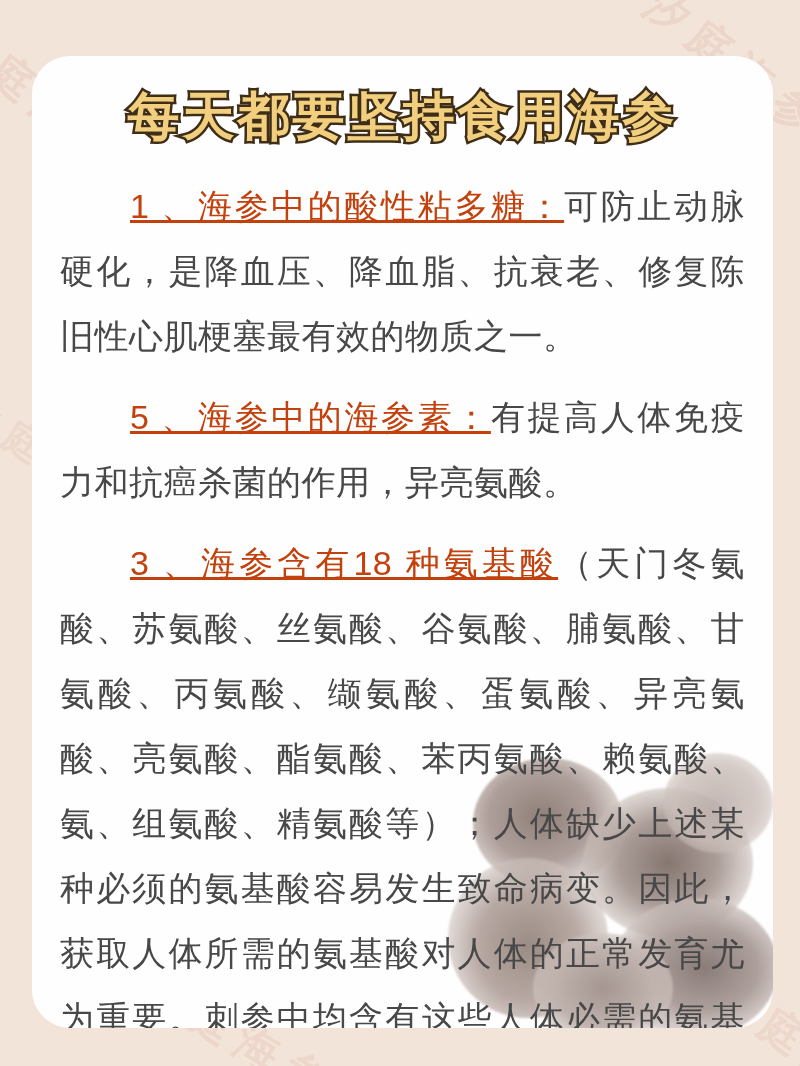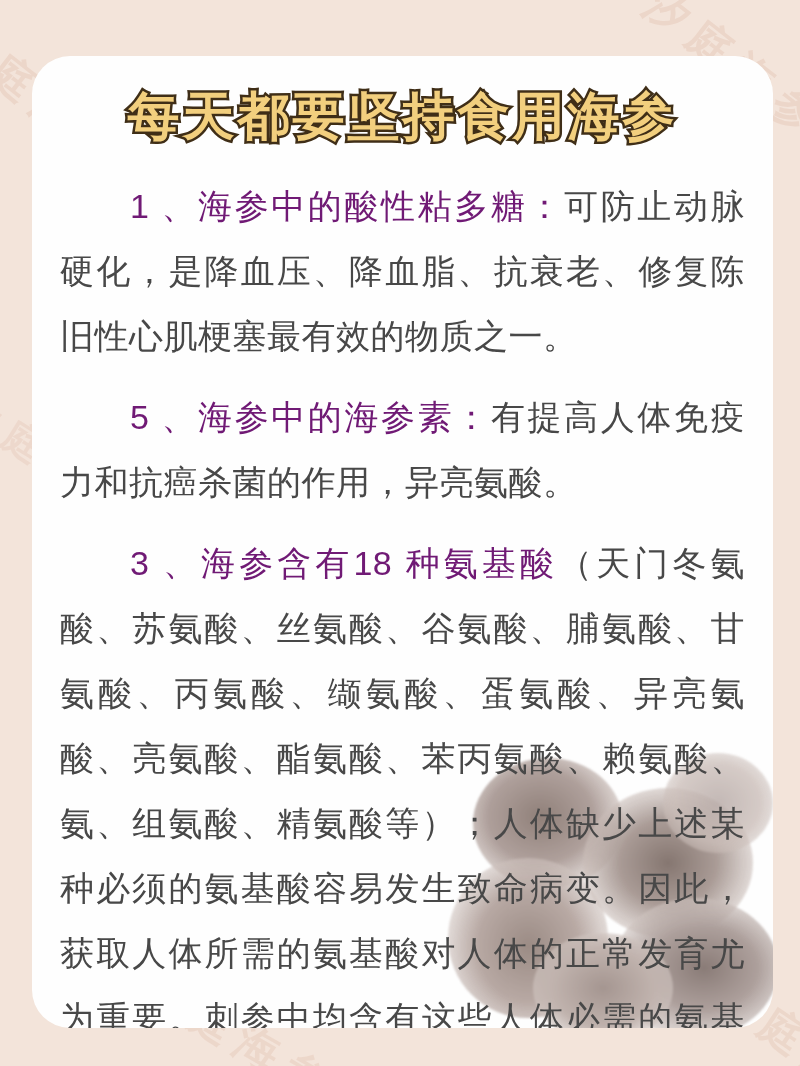--- a/index.html
+++ b/index.html
@@ -87,21 +87,21 @@
   .para {
     font-size: 34px;
     line-height: 65px;
     letter-spacing: 0.5px;
     color: #484848;
     text-align: justify;
     text-indent: 70px;
     margin-top: 16px;
   }
   .para:first-child { margin-top: 8px; }
-  .lead { color: #701a75; }
+  .lead { color: #c2410c; text-decoration: underline; }
 </style>
 </head>
 <body>
 
 <div class="watermark wm-tl">汐庭海参</div>
 <div class="watermark wm-tr">汐庭海参</div>
 <div class="watermark wm-ml">汐庭海参</div>
 <div class="watermark wm-bl">汐庭海参</div>
 <div class="watermark wm-br">汐庭海参</div>
 

